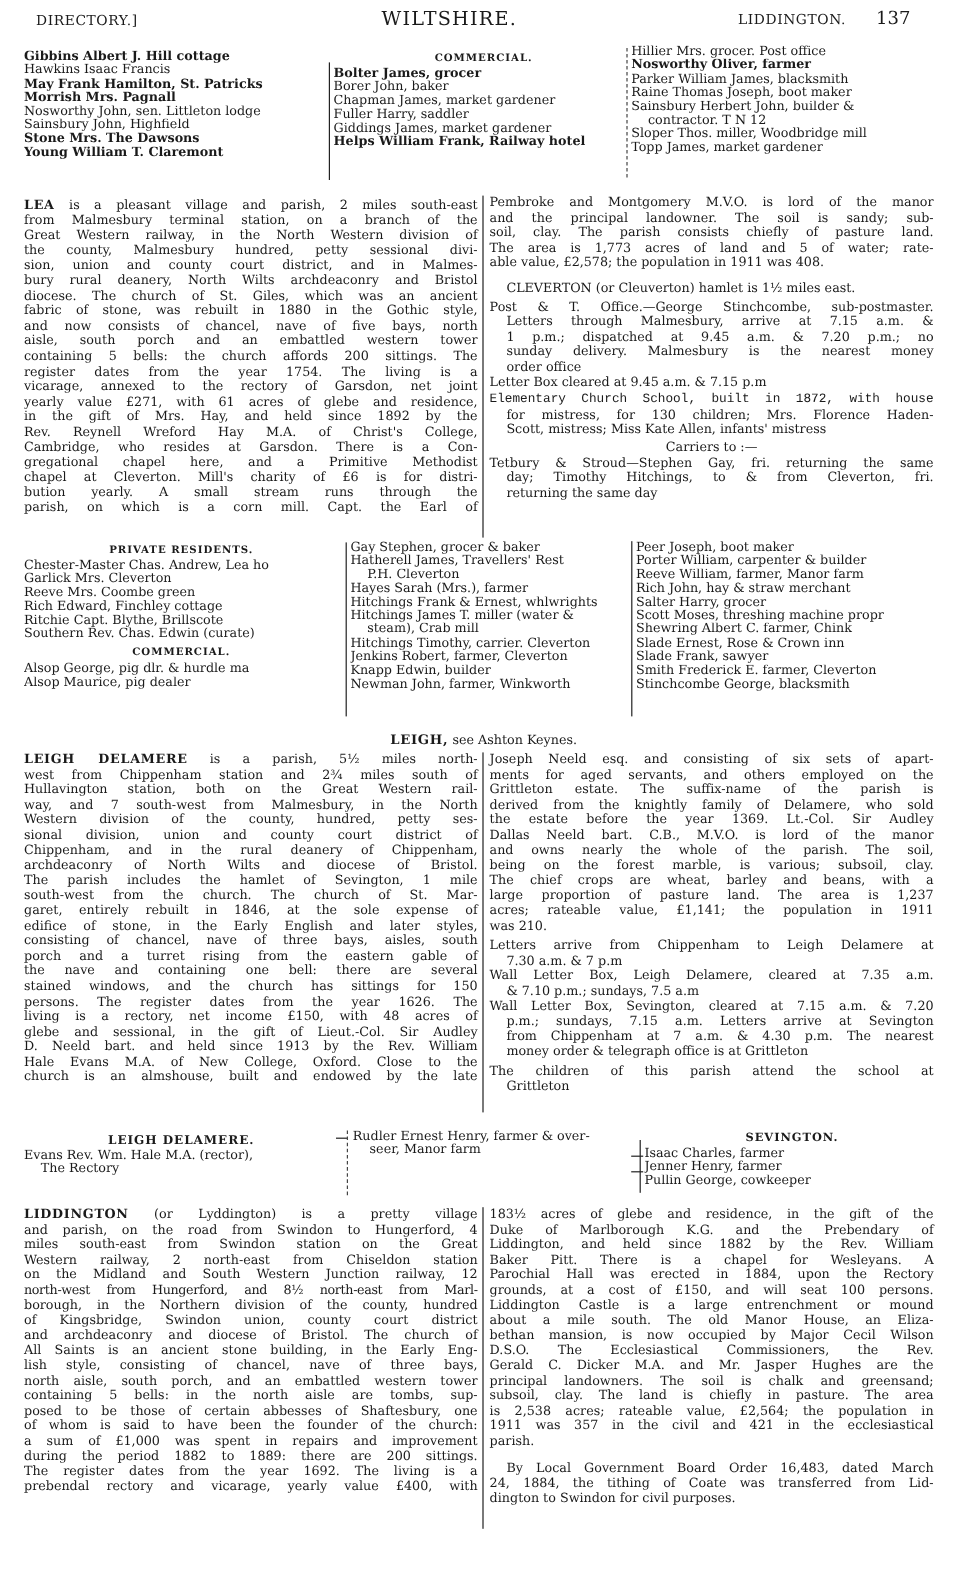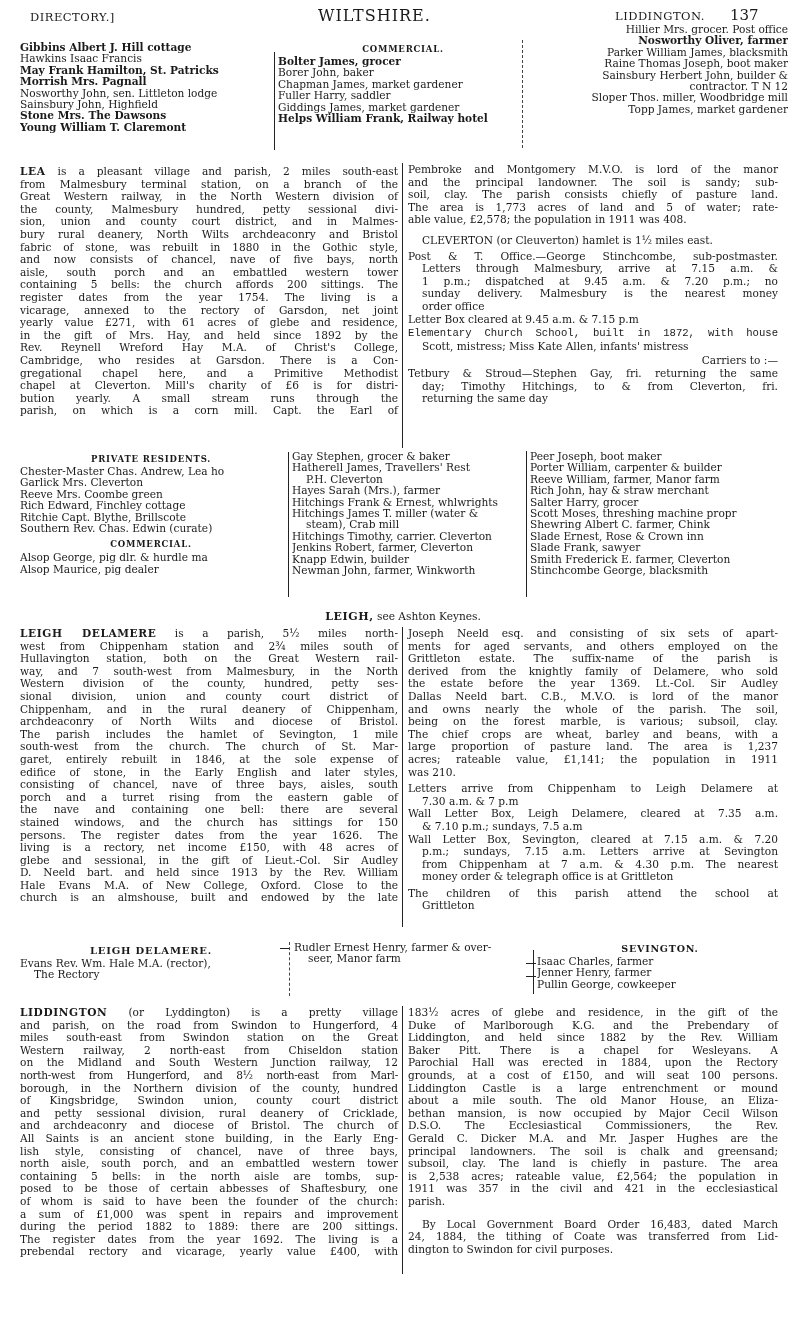--- a/index.html
+++ b/index.html
@@ -54,38 +54,39 @@
   <div class="col" style="left:260px; top:42px; width:250px;">
     <div class="t sc b" style="line-height:14px;">COMMERCIAL.</div>
     <div class="t b">Bolter James, grocer</div>
     <div class="t">Borer John, baker</div>
     <div class="t">Chapman James, market gardener</div>
     <div class="t">Fuller Harry, saddler</div>
     <div class="t">Giddings James, market gardener</div>
     <div class="t b">Helps William Frank, Railway hotel</div>
   </div>
   <div class="vdash" style="left:504px; top:40px; height:108px;"></div>
-  <div class="col" style="left:508px; top:24px; width:262px;text-align:right;">
+  <div class="col" style="left:508px; top:38px; width:262px;">
     <div class="t">Hillier Mrs. grocer. Post office</div>
     <div class="t b">Nosworthy Oliver, farmer</div>
     <div class="t">Parker William James, blacksmith</div>
     <div class="t">Raine Thomas Joseph, boot maker</div>
     <div class="t">Sainsbury Herbert John, builder &amp;</div>
     <div class="t ind">contractor. T N 12</div>
     <div class="t">Sloper Thos. miller, Woodbridge mill</div>
     <div class="t">Topp James, market gardener</div>
   </div>
 
   <div class="col" style="left:2px; top:165px; width:378px;">
     <div class="j"><span class="b heading-b">LEA</span><span> is a pleasant village and parish, 2 miles south-east</span></div>
     <div class="j">from Malmesbury terminal station, on a branch of the</div>
     <div class="j">Great Western railway, in the North Western division of</div>
     <div class="j">the county, Malmesbury hundred, petty sessional divi-</div>
     <div class="j">sion, union and county court district, and in Malmes-</div>
     <div class="j">bury rural deanery, North Wilts archdeaconry and Bristol</div>
+    <div class="j">diocese. The church of St. Giles, which was an ancient</div>
     <div class="j">fabric of stone, was rebuilt in 1880 in the Gothic style,</div>
     <div class="j">and now consists of chancel, nave of five bays, north</div>
     <div class="j">aisle, south porch and an embattled western tower</div>
     <div class="j">containing 5 bells: the church affords 200 sittings. The</div>
     <div class="j">register dates from the year 1754. The living is a</div>
     <div class="j">vicarage, annexed to the rectory of Garsdon, net joint</div>
     <div class="j">yearly value £271, with 61 acres of glebe and residence,</div>
     <div class="j">in the gift of Mrs. Hay, and held since 1892 by the</div>
     <div class="j">Rev. Reynell Wreford Hay M.A. of Christ's College,</div>
     <div class="j">Cambridge, who resides at Garsdon. There is a Con-</div>
@@ -102,22 +103,23 @@
     <div class="j">The area is 1,773 acres of land and 5 of water; rate-</div>
     <div class="jl">able value, £2,578; the population in 1911 was 408.</div>
     <div class="jl" style="margin-top:8px; padding-left:14px;"><span>CLEVERTON (or Cleuverton) hamlet is 1½ miles east.</span></div>
     <div class="j" style="margin-top:3px;">Post &amp; T. Office.—George Stinchcombe, sub-postmaster.</div>
     <div class="j ind">Letters through Malmesbury, arrive at 7.15 a.m. &amp;</div>
     <div class="j ind">1 p.m.; dispatched at 9.45 a.m. &amp; 7.20 p.m.; no</div>
     <div class="j ind">sunday delivery. Malmesbury is the nearest money</div>
     <div class="jl ind">order office</div>
     <div class="jl">Letter Box cleared at 9.45 a.m. &amp; 7.15 p.m</div>
     <div class="j" style="margin-top:2px;font-family:Liberation Mono, monospace;">Elementary Church School, built in 1872, with house</div>
+    <div class="j ind">for mistress, for 130 children; Mrs. Florence Haden-</div>
     <div class="jl ind">Scott, mistress; Miss Kate Allen, infants' mistress</div>
-    <div class="jl" style="text-align:right; margin-top:2px;">Carriers to :—</div>
+    <div class="jl" style="text-align:center; margin-top:2px;">Carriers to :—</div>
     <div class="j">Tetbury &amp; Stroud—Stephen Gay, fri. returning the same</div>
     <div class="j ind">day; Timothy Hitchings, to &amp; from Cleverton, fri.</div>
     <div class="jl ind">returning the same day</div>
   </div>
 
   <div class="col" style="left:2px; top:452px; width:262px;">
     <div class="t sc b" style="line-height:14px;">PRIVATE RESIDENTS.</div>
     <div class="t">Chester-Master Chas. Andrew, Lea ho</div>
     <div class="t">Garlick Mrs. Cleverton</div>
     <div class="t">Reeve Mrs. Coombe green</div>
@@ -236,21 +238,20 @@
 
   <div class="col" style="left:2px; top:1006px; width:378px;">
     <div class="j"><span class="b heading-b">LIDDINGTON</span><span> (or Lyddington) is a pretty village</span></div>
     <div class="j">and parish, on the road from Swindon to Hungerford, 4</div>
     <div class="j">miles south-east from Swindon station on the Great</div>
     <div class="j">Western railway, 2 north-east from Chiseldon station</div>
     <div class="j">on the Midland and South Western Junction railway, 12</div>
     <div class="j" style="letter-spacing:-0.3px;">north-west from Hungerford, and 8½ north-east from Marl-</div>
     <div class="j">borough, in the Northern division of the county, hundred</div>
     <div class="j">of Kingsbridge, Swindon union, county court district</div>
-    <div class="j">and petty sessional division, rural deanery of Cricklade,</div>
     <div class="j">and archdeaconry and diocese of Bristol. The church of</div>
     <div class="j">All Saints is an ancient stone building, in the Early Eng-</div>
     <div class="j">lish style, consisting of chancel, nave of three bays,</div>
     <div class="j">north aisle, south porch, and an embattled western tower</div>
     <div class="j">containing 5 bells: in the north aisle are tombs, sup-</div>
     <div class="j">posed to be those of certain abbesses of Shaftesbury, one</div>
     <div class="j">of whom is said to have been the founder of the church:</div>
     <div class="j">a sum of £1,000 was spent in repairs and improvement</div>
     <div class="j">during the period 1882 to 1889: there are 200 sittings.</div>
     <div class="j">The register dates from the year 1692. The living is a</div>

